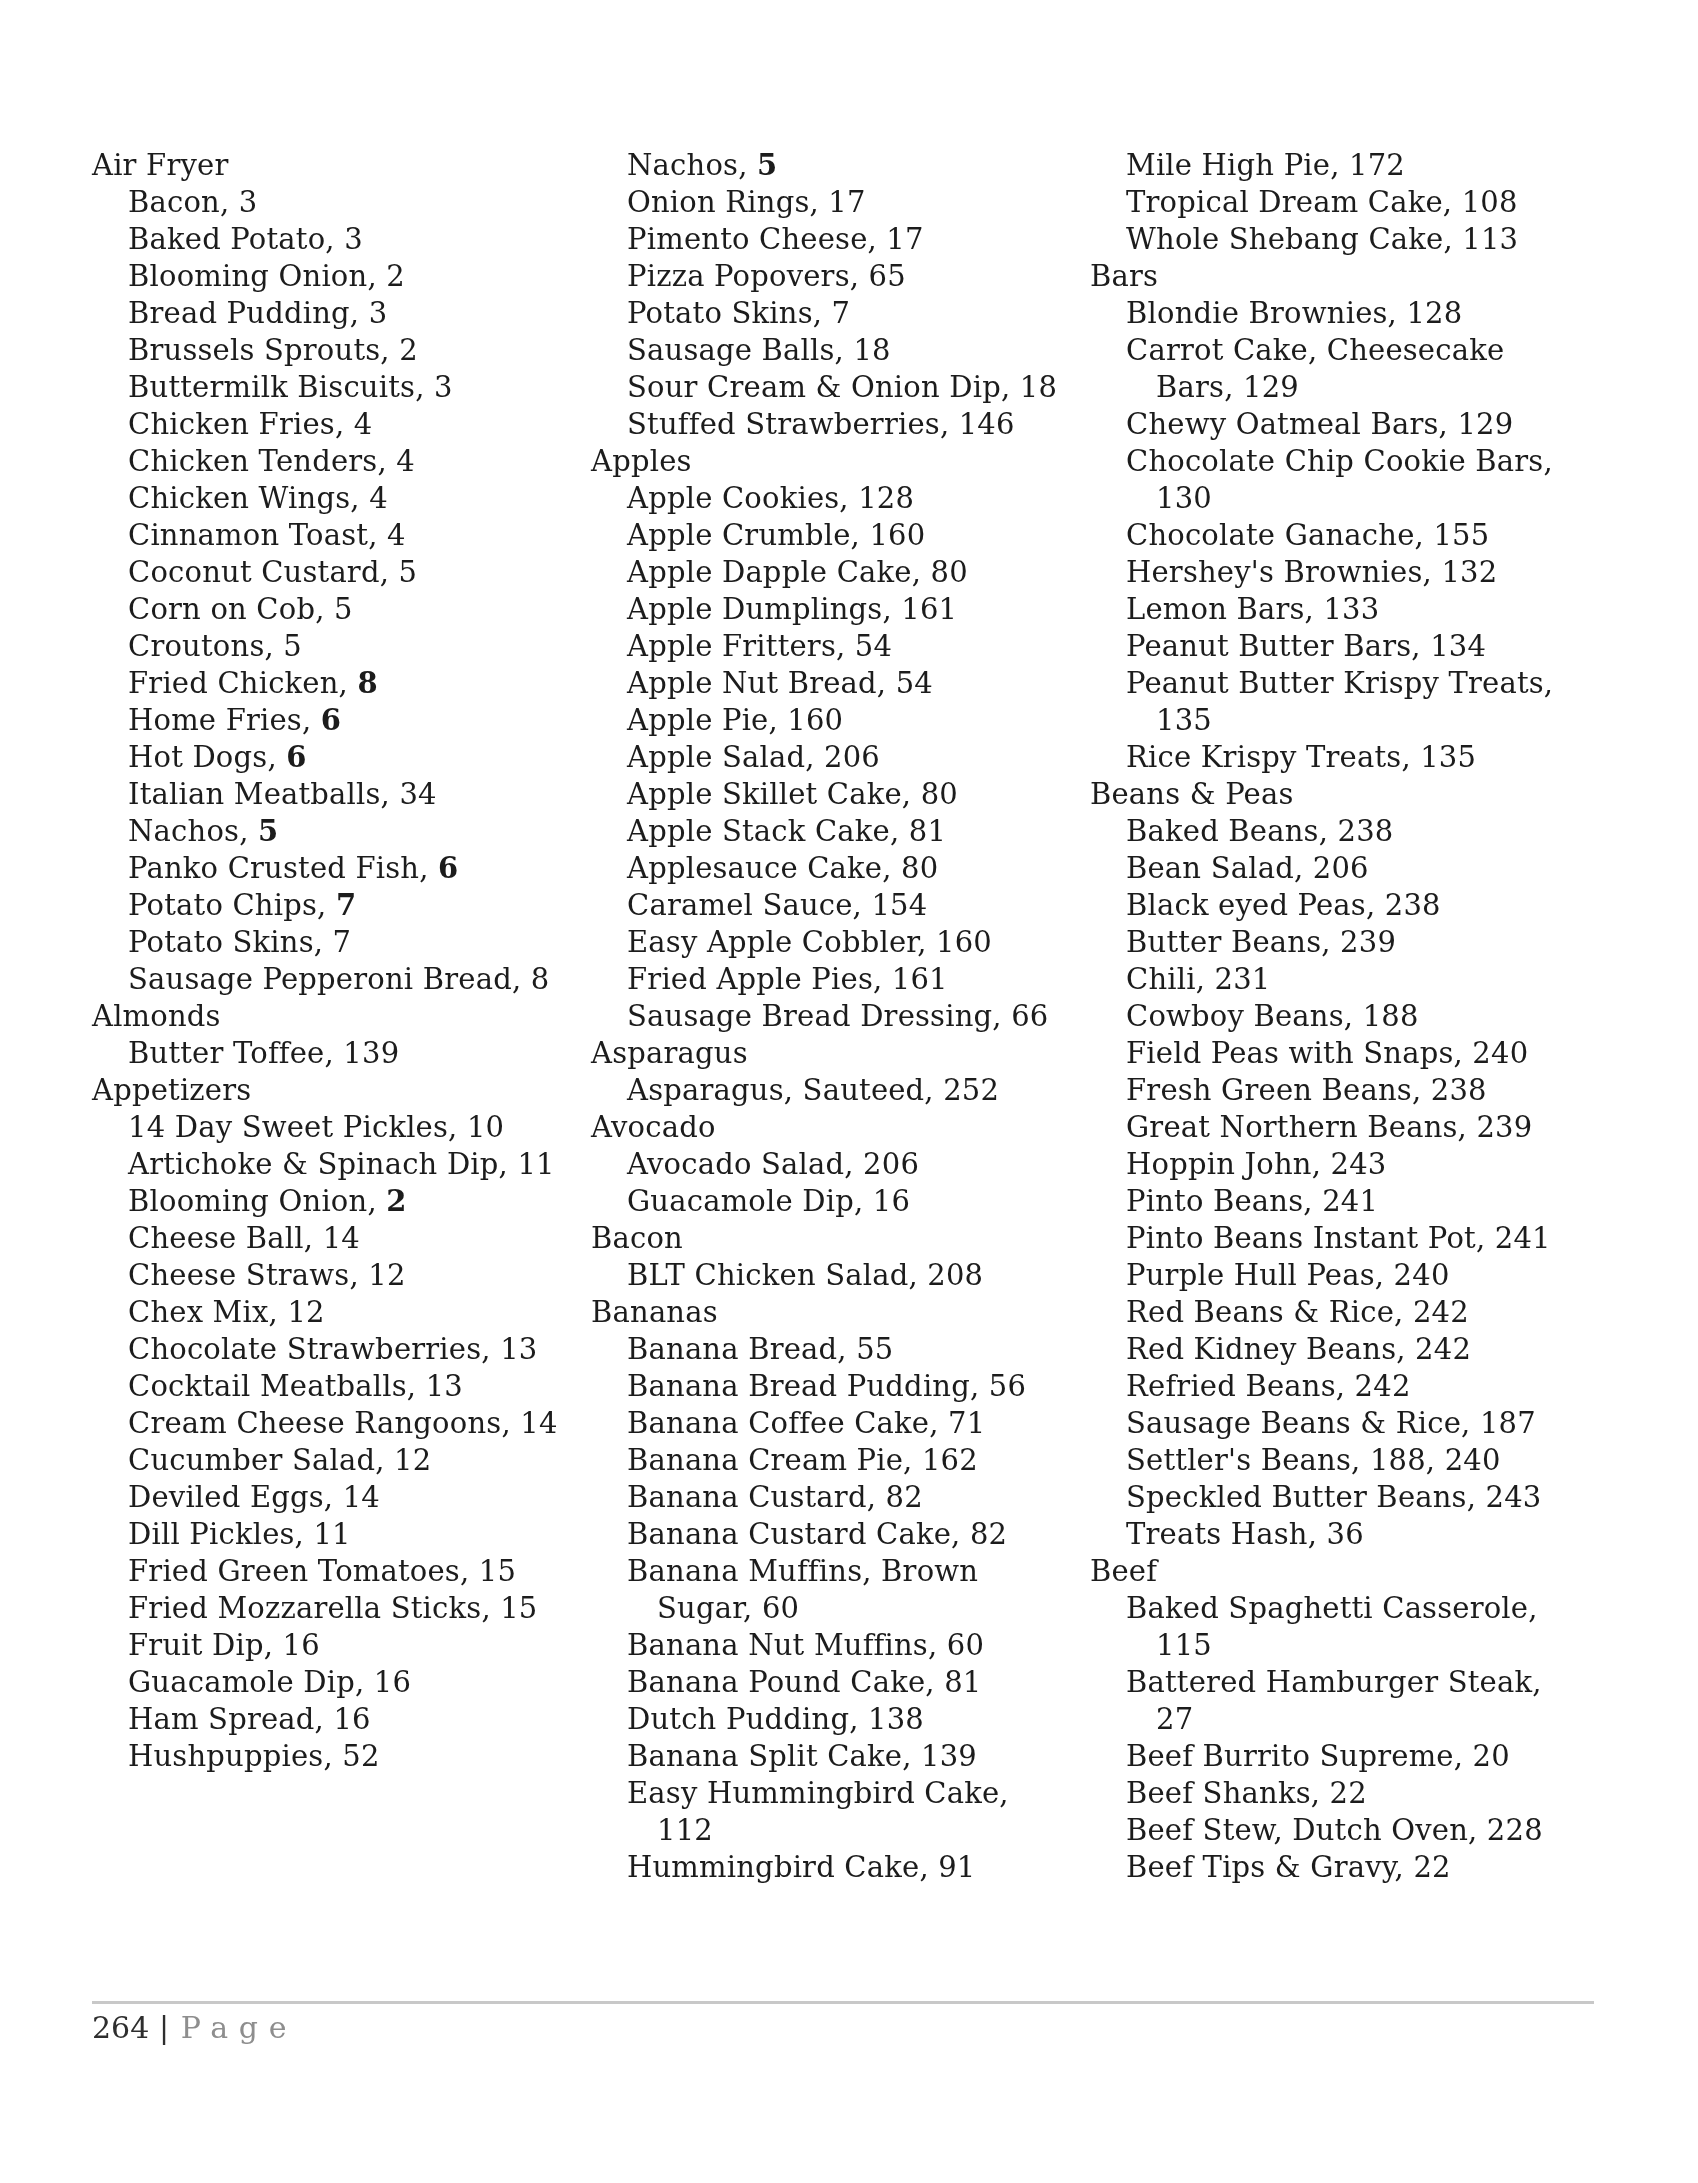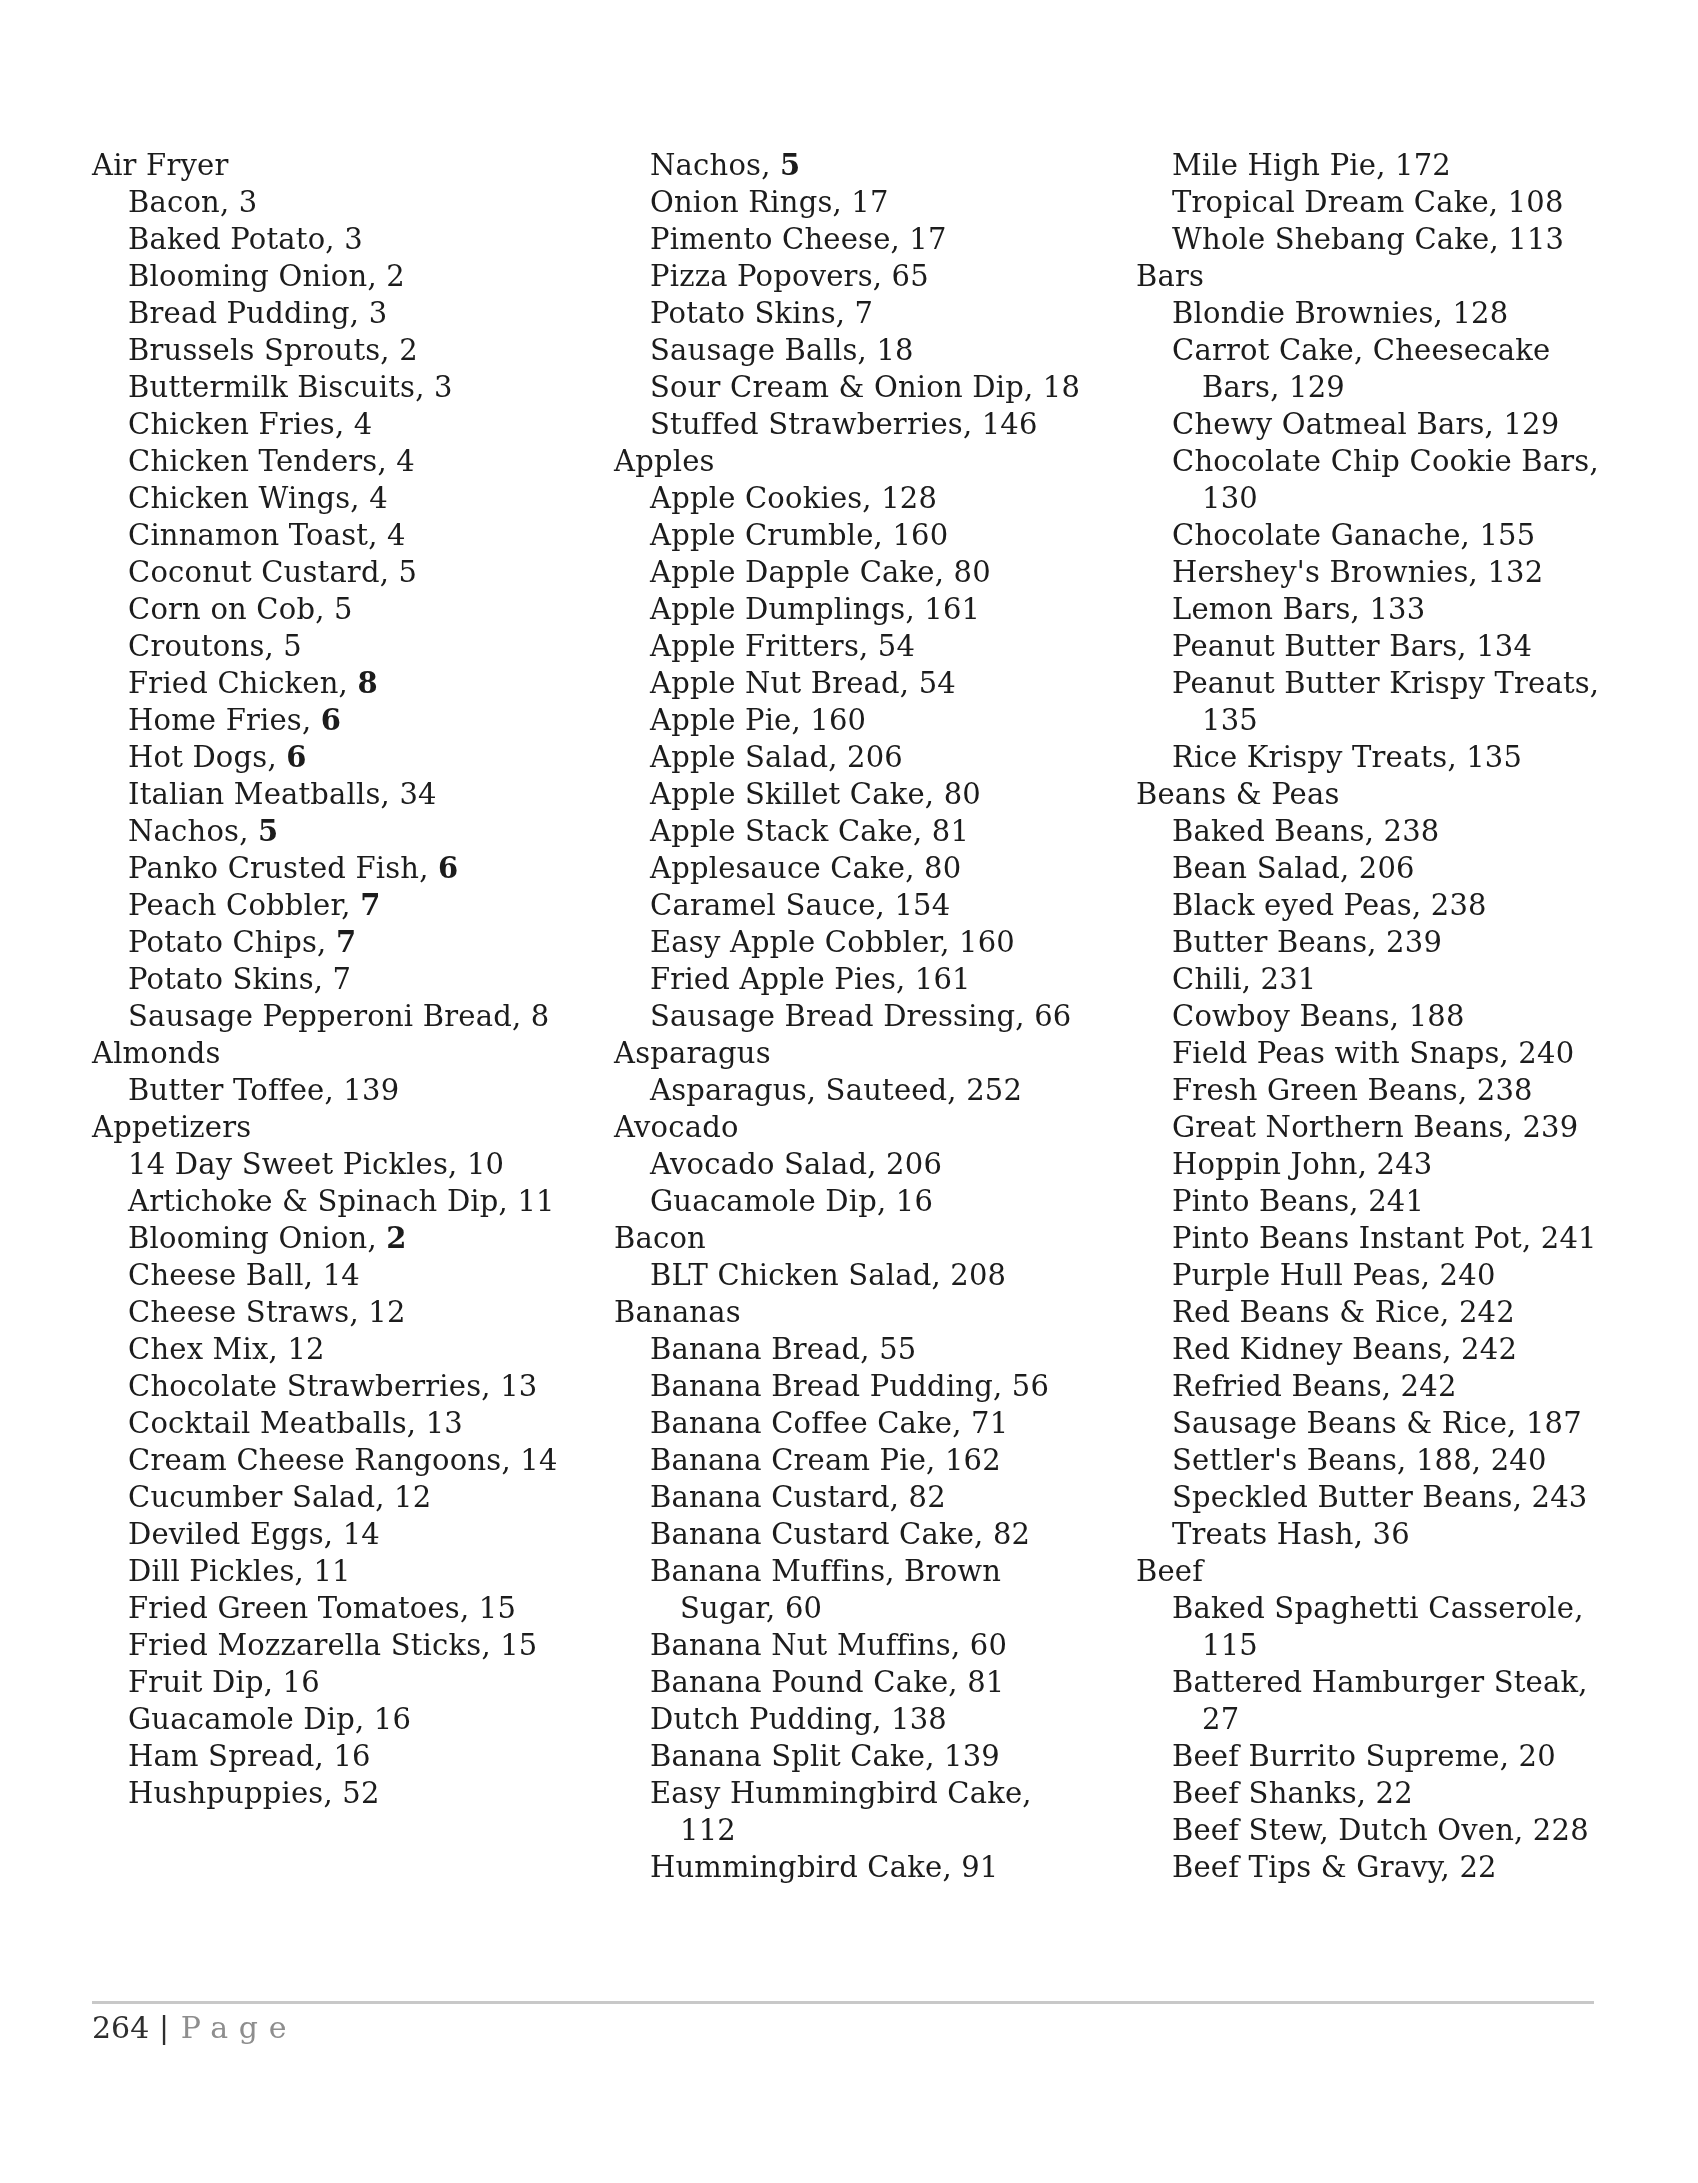--- a/index.html
+++ b/index.html
@@ -14,21 +14,21 @@
     color: #1c1c1c;
     letter-spacing: 0.2px;
     overflow: hidden;
   }
   .columns {
     position: absolute;
     left: 92px;
     top: 147px;
     width: 1518px;
     display: flex;
-    gap: 45px;
+    gap: 22px;
   }
   .col { width: 477px; flex: 0 0 477px; }
   .idx-heading { padding-left: 0; }
   .idx-entry {
     padding-left: 66px;
     text-indent: -30px;
   }
   .bold-page { font-weight: bold; }
   .footer {
     position: absolute;
@@ -65,21 +65,20 @@
         <div class="idx-entry"><span>Cinnamon Toast, </span><span>4</span></div>
         <div class="idx-entry"><span>Coconut Custard, </span><span>5</span></div>
         <div class="idx-entry"><span>Corn on Cob, </span><span>5</span></div>
         <div class="idx-entry"><span>Croutons, </span><span>5</span></div>
         <div class="idx-entry"><span>Fried Chicken, </span><span class="bold-page">8</span></div>
         <div class="idx-entry"><span>Home Fries, </span><span class="bold-page">6</span></div>
         <div class="idx-entry"><span>Hot Dogs, </span><span class="bold-page">6</span></div>
         <div class="idx-entry"><span>Italian Meatballs, </span><span>34</span></div>
         <div class="idx-entry"><span>Nachos, </span><span class="bold-page">5</span></div>
         <div class="idx-entry"><span>Panko Crusted Fish, </span><span class="bold-page">6</span></div>
-        <div class="idx-entry"><span>Peach Cobbler, </span><span class="bold-page">7</span></div>
         <div class="idx-entry"><span>Potato Chips, </span><span class="bold-page">7</span></div>
         <div class="idx-entry"><span>Potato Skins, </span><span>7</span></div>
         <div class="idx-entry"><span>Sausage Pepperoni Bread, </span><span>8</span></div>
         <div class="idx-heading">Almonds</div>
         <div class="idx-entry"><span>Butter Toffee, </span><span>139</span></div>
         <div class="idx-heading">Appetizers</div>
         <div class="idx-entry"><span>14 Day Sweet Pickles, </span><span>10</span></div>
         <div class="idx-entry"><span>Artichoke &amp; Spinach Dip, </span><span>11</span></div>
         <div class="idx-entry"><span>Blooming Onion, </span><span class="bold-page">2</span></div>
         <div class="idx-entry"><span>Cheese Ball, </span><span>14</span></div>

